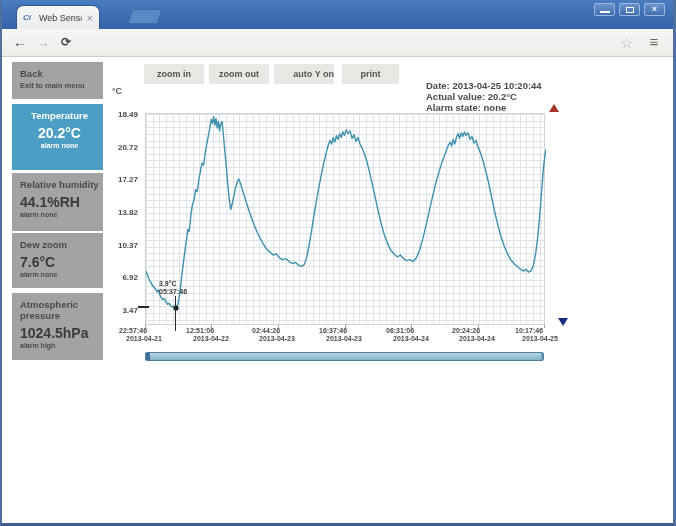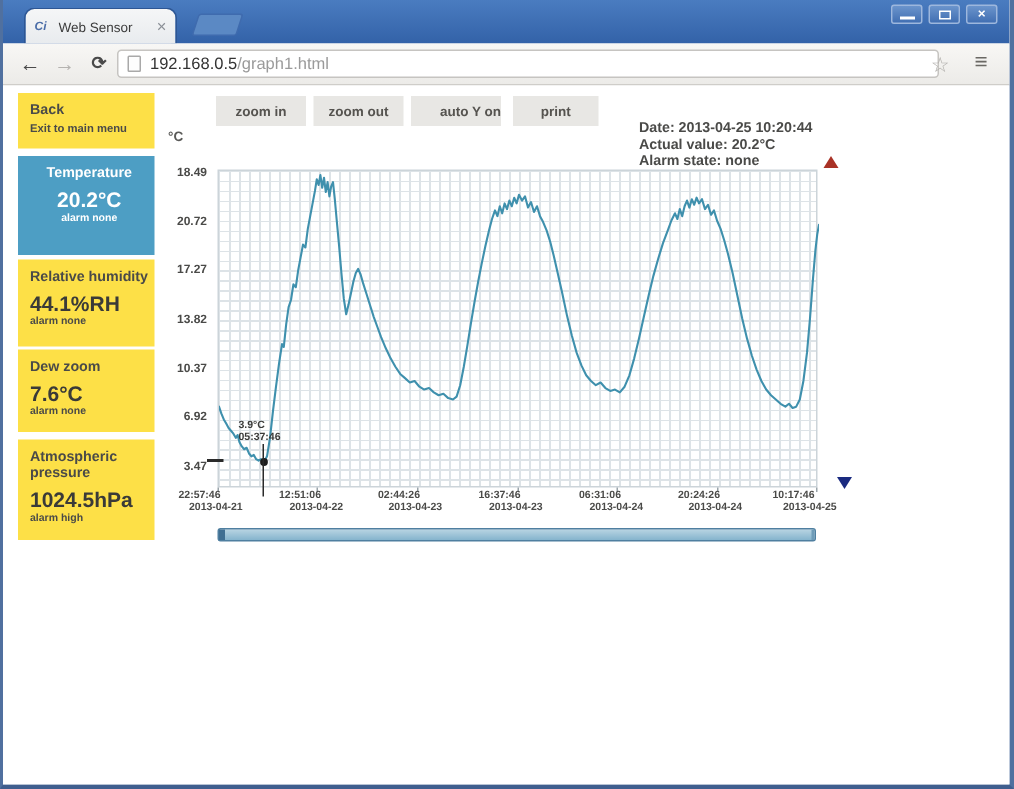--- a/index.html
+++ b/index.html
@@ -4,21 +4,21 @@
 <style>
   * { margin:0; padding:0; box-sizing:border-box; }
   html,body { background:#888; }
   body { font-family:"Liberation Sans", sans-serif; }
   .screen { position:relative; width:676px; height:526px; overflow:hidden; background:#fff;
             border-left:2px solid #50709f; border-right:3px solid #50709f; border-bottom:3px solid #3f5e8e; }
 
   
   .titlebar { position:absolute; left:0; top:0; width:100%; height:29px;
               background:linear-gradient(#4a7cc0,#3362a8); }
-  .tab { position:absolute; left:14px; top:5px; width:102px; height:24px;
+  .tab { position:absolute; left:14px; top:5px; width:84px; height:24px;
          background:linear-gradient(#f5f6f7,#e8ebee); border-radius:7px 7px 0 0;
          border:1px solid #2d5694; border-bottom:none; display:flex; align-items:center; padding:0 6px; gap:5px; }
   .favicon { width:11px; height:11px; font-size:8px; font-weight:bold; font-style:italic; color:#4a6da8; line-height:11px; }
   .tab-title { font-size:9px; color:#3c3c3c; flex:1; white-space:nowrap; overflow:hidden; }
   .tab-close { font-size:11px; color:#8a8f96; line-height:10px; cursor:default; }
   .newtab { position:absolute; left:128px; top:9px; width:30px; height:15px;
             background:#5b89c4; border-radius:2px; transform:skewX(-18deg); border:1px solid #3f6bae; }
   .winbtns { position:absolute; right:8px; top:3px; display:flex; gap:4px; }
   .winbtn { width:21px; height:13px; border:1px solid #9db7dd; border-radius:2px;
             background:linear-gradient(#6b94cc,#416fb2); color:#fff; font-size:9px; line-height:11px;
@@ -39,21 +39,21 @@
   .url-text { font-size:11px; }
   .url-host { color:#333; }
   .url-path { color:#9a9a9a; }
   .star { position:absolute; right:40px; top:4px; font-size:14px; color:#b0aeab; line-height:20px; }
   .menu-btn { position:absolute; right:8px; top:3px; width:22px; height:21px; font-size:15px; font-weight:bold;
               color:#6a6864; text-align:center; line-height:20px; }
 
   
   .page { position:absolute; left:0; top:57px; width:100%; height:466px; background:#fff; }
 
-  .sbox { position:absolute; left:10px; width:91px; background:#fde047; color:#4a4a48; padding:6px 4px 4px 8px; }
+  .sbox { position:absolute; left:10px; width:91px; background:#a3a3a3; color:#4a4a48; padding:6px 4px 4px 8px; }
   .sbox .t { font-size:9.5px; font-weight:bold; line-height:11px; }
   .sbox .v { font-size:14px; font-weight:bold; margin-top:4px; color:#3a3a38; }
   .sbox .a { font-size:7px; font-weight:bold; margin-top:1px; }
   .sbox.sel { background:#4d9ec4; color:#fff; }
   .sbox.sel .v, .sbox.sel .a { color:#fff; }
   .sub { font-size:7.5px; font-weight:bold; margin-top:2px; }
 
   .cbtn { position:absolute; top:7px; height:20px; background:#e8e7e4; text-align:center;
           font-size:9px; font-weight:bold; color:#55534f; line-height:20px; }
 
@@ -108,26 +108,20 @@
           <span class="max-glyph"></span>
         </div>
       <div class="winbtn"><span>×</span></div>
     </div>
   </div>
 
   <div class="toolbar">
     <div class="navbtn nav-back">←</div>
     <div class="navbtn nav-fwd">→</div>
     <div class="navbtn nav-refresh">⟳</div>
-    <div class="urlbar">
-      <span class="doc-icon"></span>
-      <span class="url-text">
-        <span class="url-host">192.168.0.5</span><span class="url-path">/graph1.html</span>
-      </span>
-    </div>
     <div class="star">☆</div>
     <div class="menu-btn">≡</div>
   </div>
 
   <div class="page">
 
     <div class="sbox" style="top:5px;height:37px;">
       <div class="t">Back</div>
       <div class="sub">Exit to main menu</div>
     </div>

